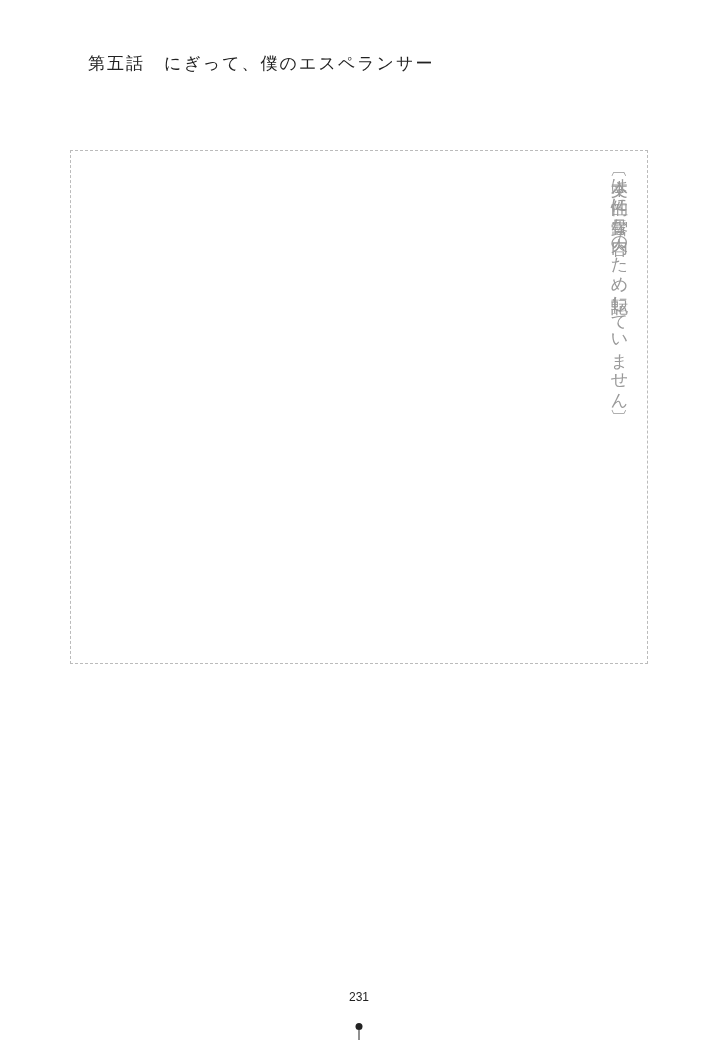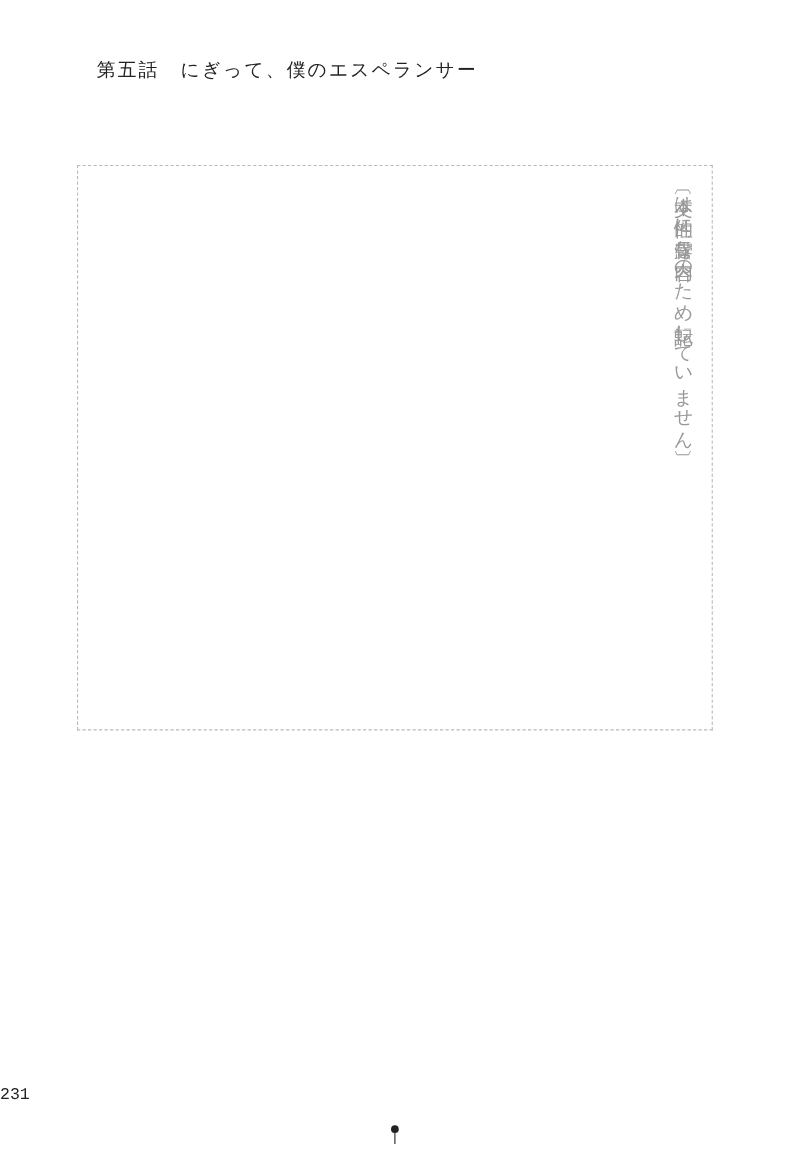--- a/index.html
+++ b/index.html
@@ -1,23 +1,23 @@
 <!DOCTYPE html>
 <html><head>
 <meta charset="utf-8">
 <style>
   html,body{margin:0;padding:0}
   .page{width:718px;height:1050px;background:#fff;color:#222;position:relative;
-        font-family:Liberation Mono, monospace;overflow:hidden}
+        font-family:Liberation Sans, sans-serif;overflow:hidden}
   .chapter-header{position:absolute;top:52px;left:88px;font-size:17px;letter-spacing:2px}
   .body-area{position:absolute;top:110px;right:70px;bottom:140px;left:70px;
              writing-mode:vertical-rl;text-orientation:mixed;font-size:17px;
              line-height:2.1;color:#999;display:flex;justify-content:flex-start}
   .redaction-note{border:1px dashed #bbb;padding:16px 10px;height:60%;margin-top:40px}
-  .page-number{position:absolute;bottom:46px;left:0;right:0;font-size:15px}
+  .page-number{position:absolute;bottom:46px;left:0;right:0;text-align:center;font-size:12px}
   .page-marker{position:absolute;bottom:20px;left:50%;transform:translateX(-50%);
                width:7px;height:7px;border-radius:50%;background:#222}
   .page-marker::after{content:"";position:absolute;top:7px;left:3px;width:1px;height:10px;background:#222}
 </style>
 </head>
 <body>
 
 <div class="page">
   <div class="chapter-header">第五話　にぎって、僕のエスペランサー</div>
 

